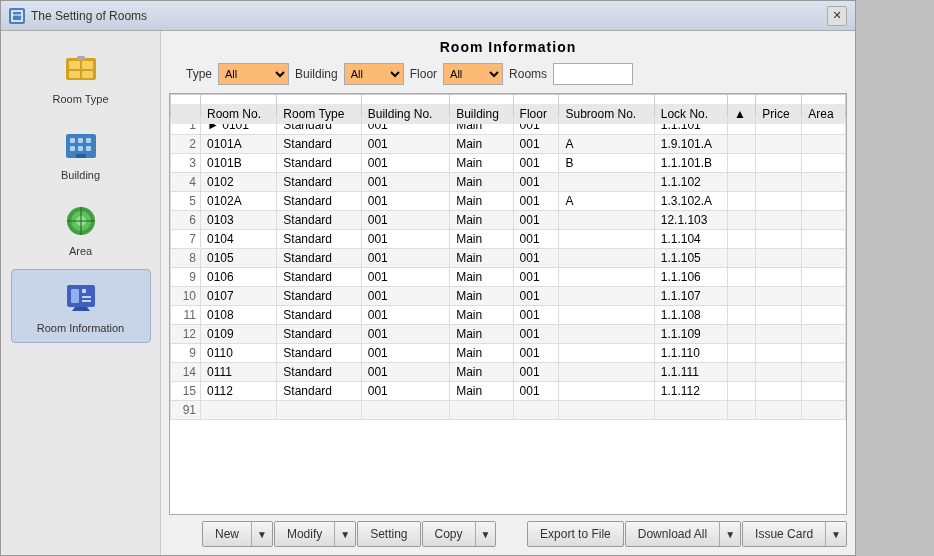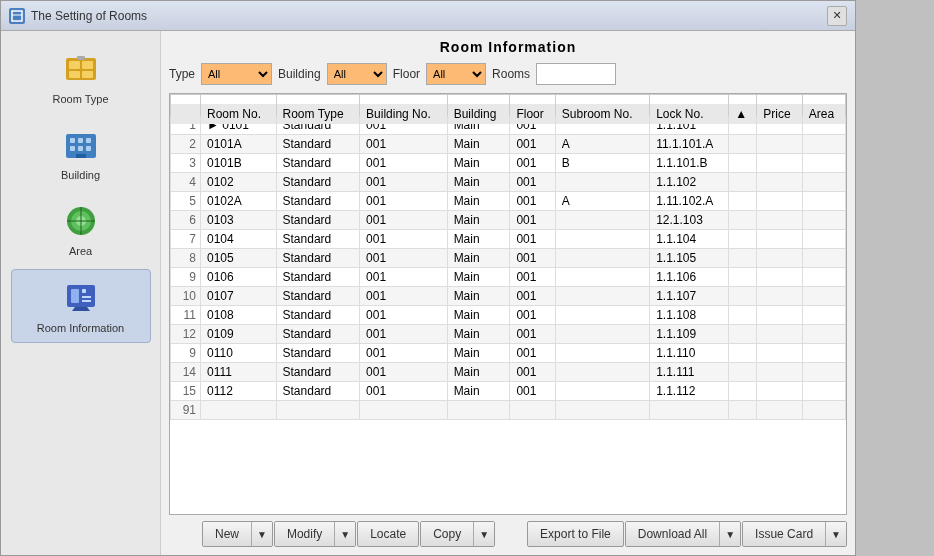--- a/index.html
+++ b/index.html
@@ -113,20 +113,21 @@
       font-weight: bold;
       margin-bottom: 8px;
       letter-spacing: 1px;
     }
     .filter-bar {
       display: flex;
       align-items: center;
       gap: 6px;
       margin-bottom: 8px;
       flex-shrink: 0;
+      margin-left: 17px;
     }
     .filter-label {
       font-size: 12px;
       color: #333;
     }
     .filter-select {
       height: 22px;
       border: 1px solid #aaa;
       background: #fdba74;
       font-size: 11px;
@@ -360,21 +361,21 @@
       <td></td>
     </tr>
                 <tr>
       <td class="row-num">2</td>
       <td>0101A</td>
       <td>Standard</td>
       <td>001</td>
       <td>Main</td>
       <td>001</td>
       <td>A</td>
-      <td>11.1.101.A</td>
+      <td>1.9.101.A</td>
       <td></td>
       <td></td>
       <td></td>
     </tr>
                 <tr>
       <td class="row-num">3</td>
       <td>0101B</td>
       <td>Standard</td>
       <td>001</td>
       <td>Main</td>
@@ -399,21 +400,21 @@
       <td></td>
     </tr>
                 <tr>
       <td class="row-num">5</td>
       <td>0102A</td>
       <td>Standard</td>
       <td>001</td>
       <td>Main</td>
       <td>001</td>
       <td>A</td>
-      <td>1.11.102.A</td>
+      <td>1.3.102.A</td>
       <td></td>
       <td></td>
       <td></td>
     </tr>
                 <tr>
       <td class="row-num">6</td>
       <td>0103</td>
       <td>Standard</td>
       <td>001</td>
       <td>Main</td>
@@ -561,21 +562,21 @@
 
       <div class="button-bar">
         <div class="btn-group">
           <button class="btn-main">New</button>
           <button class="btn-arrow">▼</button>
         </div>
         <div class="btn-group">
           <button class="btn-main">Modify</button>
           <button class="btn-arrow">▼</button>
         </div>
-        <button class="btn-delete">Locate</button>
+        <button class="btn-delete">Setting</button>
         <div class="btn-group">
           <button class="btn-main">Copy</button>
           <button class="btn-arrow">▼</button>
         </div>
         <div class="spacer"></div>
         <button class="btn-delete">Export to File</button>
         <div class="btn-group">
           <button class="btn-main">Download All</button>
           <button class="btn-arrow">▼</button>
         </div>

